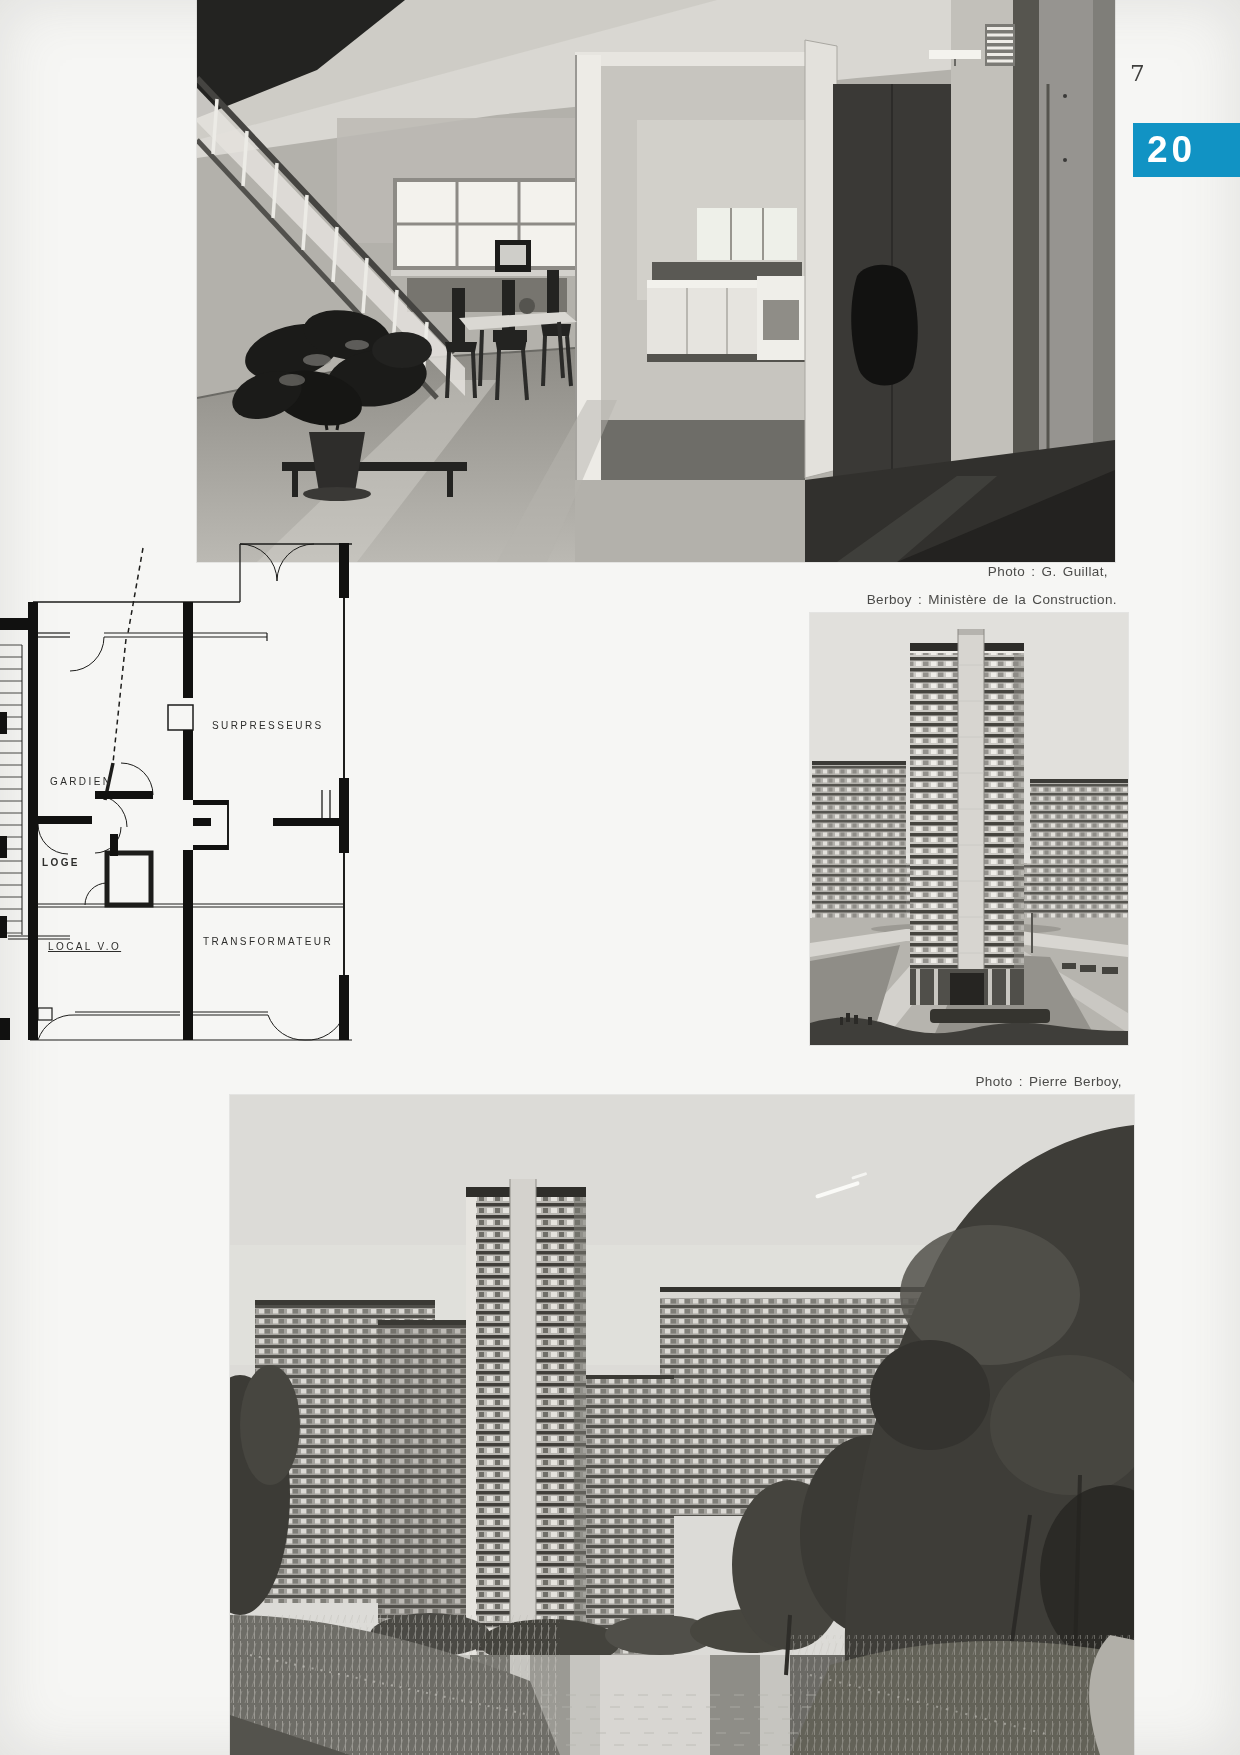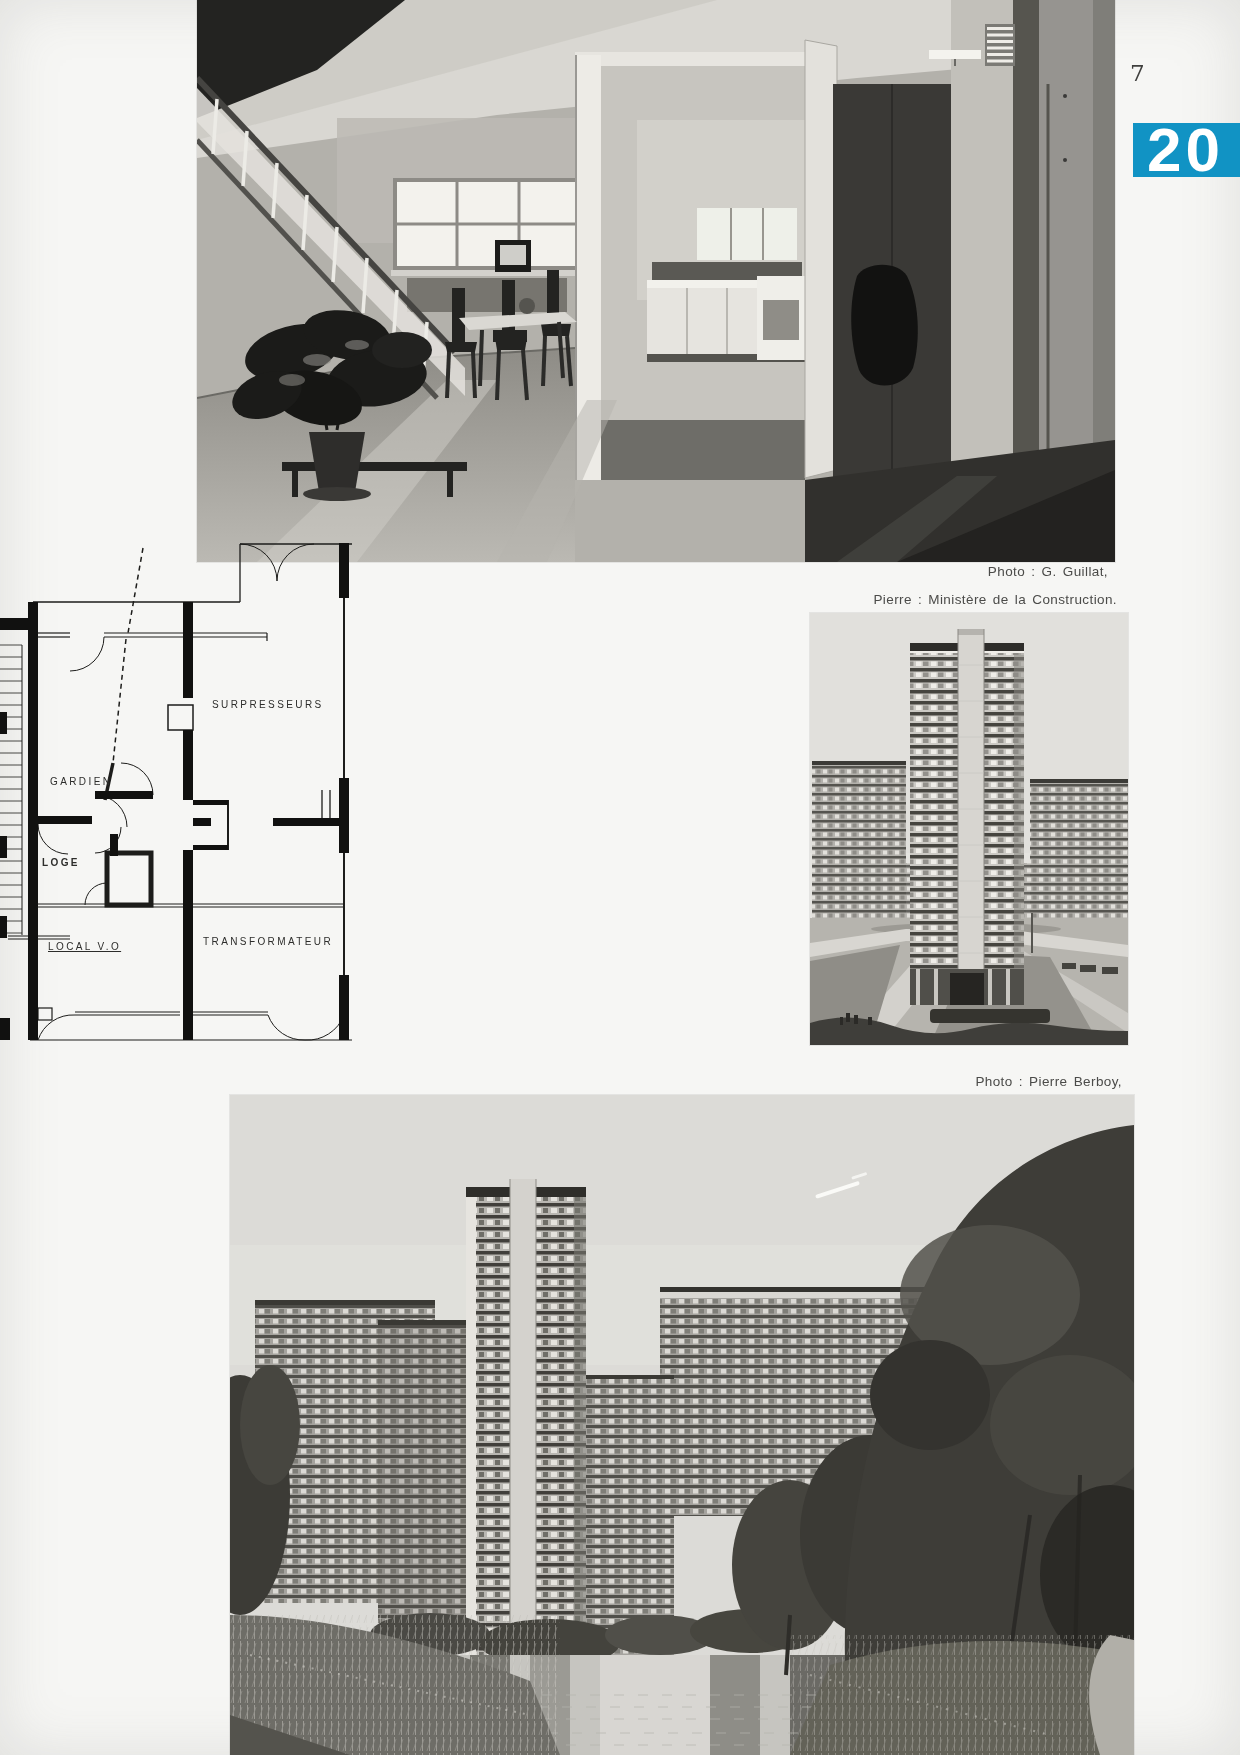--- a/index.html
+++ b/index.html
@@ -16,38 +16,38 @@
   .photo-canal{left:230px;top:1095px;width:904px;height:660px;}
   .page-number{
     position:absolute;left:1130px;top:60px;
     font-family:"DejaVu Serif",serif;font-size:23px;color:#3f3f3d;
   }
   .badge{
     position:absolute;left:1133px;top:123px;width:107px;height:54px;
     display:flex;align-items:center;
   }
   .badge span{
-    color:#ffffff;font-weight:700;font-size:62px;line-height:54px;
+    color:#ffffff;font-weight:700;font-size:37px;line-height:54px;
     letter-spacing:4px;padding-left:14px;
     font-family:"Liberation Sans",sans-serif;
   }
   .credit{
     position:absolute;color:#4b4b49;font-size:13.5px;letter-spacing:.4px;
     word-spacing:2px;white-space:nowrap;padding-left:33px;
   }
   .credit-guillat{right:132px;top:564px;}
   .credit-ministere{right:123px;top:592px;}
   .credit-berboy{right:118px;top:1074px;margin-left:40px;}
   .floorplan{position:absolute;left:0;top:538px;width:352px;height:505px;}
   .floorplan svg{position:absolute;left:0;top:0;}
   .plan-label{
     position:absolute;font-size:10px;letter-spacing:2.4px;color:#2d2d2b;
     white-space:nowrap;
   }
-  .lbl-surpresseurs{left:212px;top:161px;}
+  .lbl-surpresseurs{left:212px;top:182px;}
   .lbl-gardien{left:50px;top:198px;margin-top:40px;}
   .lbl-loge{left:42px;top:319px;font-weight:bold;}
   .lbl-localvo{left:48px;top:403px;text-decoration:underline;}
   .lbl-transformateur{left:203px;top:398px;}
 </style>
 </head>
 <body>
 
 <div class="page">
 
@@ -193,21 +193,21 @@
       </g>
     </svg>
   </div>
 
   <div class="page-number">7</div>
   <div class="badge" style="background-color: rgb(17, 147, 196);">
     <span>20</span>
   </div>
 
   <div class="credit credit-guillat">Photo : G. Guillat,</div>
-  <div class="credit credit-ministere">Pierre : Ministère de la Construction.</div>
+  <div class="credit credit-ministere">Berboy : Ministère de la Construction.</div>
   <div class="credit credit-berboy">Photo : Pierre Berboy,</div>
 
   <div class="floorplan">
     <svg width="352" height="505" viewBox="0 0 352 505" xmlns="http://www.w3.org/2000/svg">
       <g stroke="#1d1d1b" fill="none">
 
         <line x1="33" y1="64" x2="240" y2="64" stroke-width="1.3"></line>
         <line x1="240" y1="64" x2="240" y2="6" stroke-width="1.3"></line>
         <line x1="240" y1="6" x2="352" y2="6" stroke-width="1.3"></line>
         <path d="M240,6 A37,37 0 0 1 277,43" stroke-width="1"></path>

